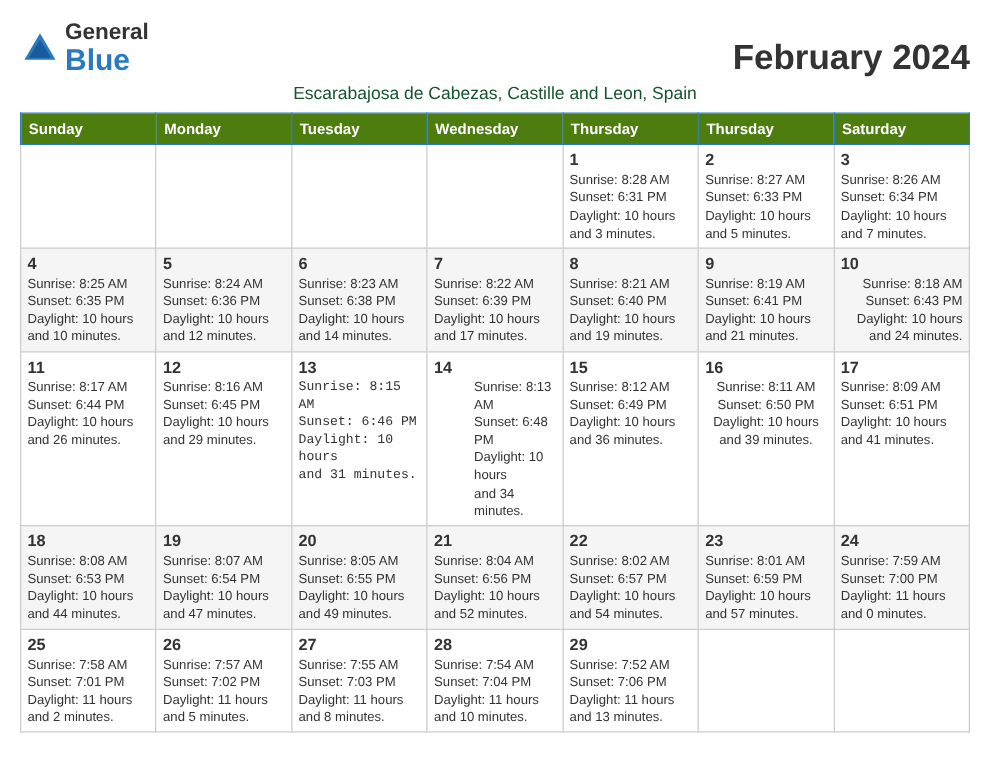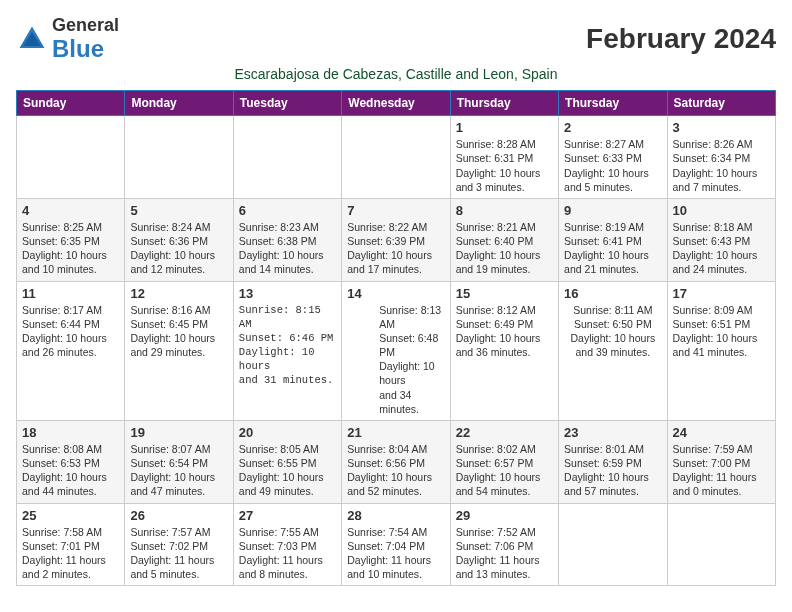--- a/index.html
+++ b/index.html
@@ -6,21 +6,21 @@
     body {
       font-family: Arial, sans-serif;
       background: #fff;
       width: 792px;
       min-height: 612px;
       padding: 16px;
     }
     .header-area {
       display: flex;
       justify-content: space-between;
-      align-items: center;
+      align-items: flex-end;
       margin-bottom: 4px;
       gap: 20px;
     }
     .logo {
       display: flex;
       align-items: center;
       gap: 4px;
     }
     .logo-text {
       display: flex;
@@ -53,21 +53,21 @@
       color: #14532d;
       margin-bottom: 8px;
       font-weight: normal;
     }
     .calendar {
       width: 100%;
       border-collapse: collapse;
       font-size: 11px;
     }
     .calendar th {
-      background-color: #701a75;
+      background-color: #4d7c0f;
       color: #fff;
       text-align: left;
       padding: 5px 6px;
       font-size: 12px;
       font-weight: bold;
       border: 1px solid #2a7abf;
     }
     .calendar td {
       vertical-align: top;
       border: 1px solid #ccc;
@@ -193,21 +193,21 @@
         </td>
         <td>
           <span class="day-num">9</span>
           <div class="day-info" style="white-space: pre-line;">Sunrise: 8:19 AM
 Sunset: 6:41 PM
 Daylight: 10 hours
 and 21 minutes.</div>
         </td>
         <td>
           <span class="day-num">10</span>
-          <div class="day-info" style="white-space: pre-line;">Sunrise: 8:18 AM
+          <div class="day-info" style="white-space: pre-line; text-align: right;">Sunrise: 8:18 AM
 Sunset: 6:43 PM
 Daylight: 10 hours
 and 24 minutes.</div>
         </td>
       </tr>
       <tr>
         <td>
           <span class="day-num">11</span>
           <div class="day-info" style="white-space: pre-line;">Sunrise: 8:17 AM
 Sunset: 6:44 PM

